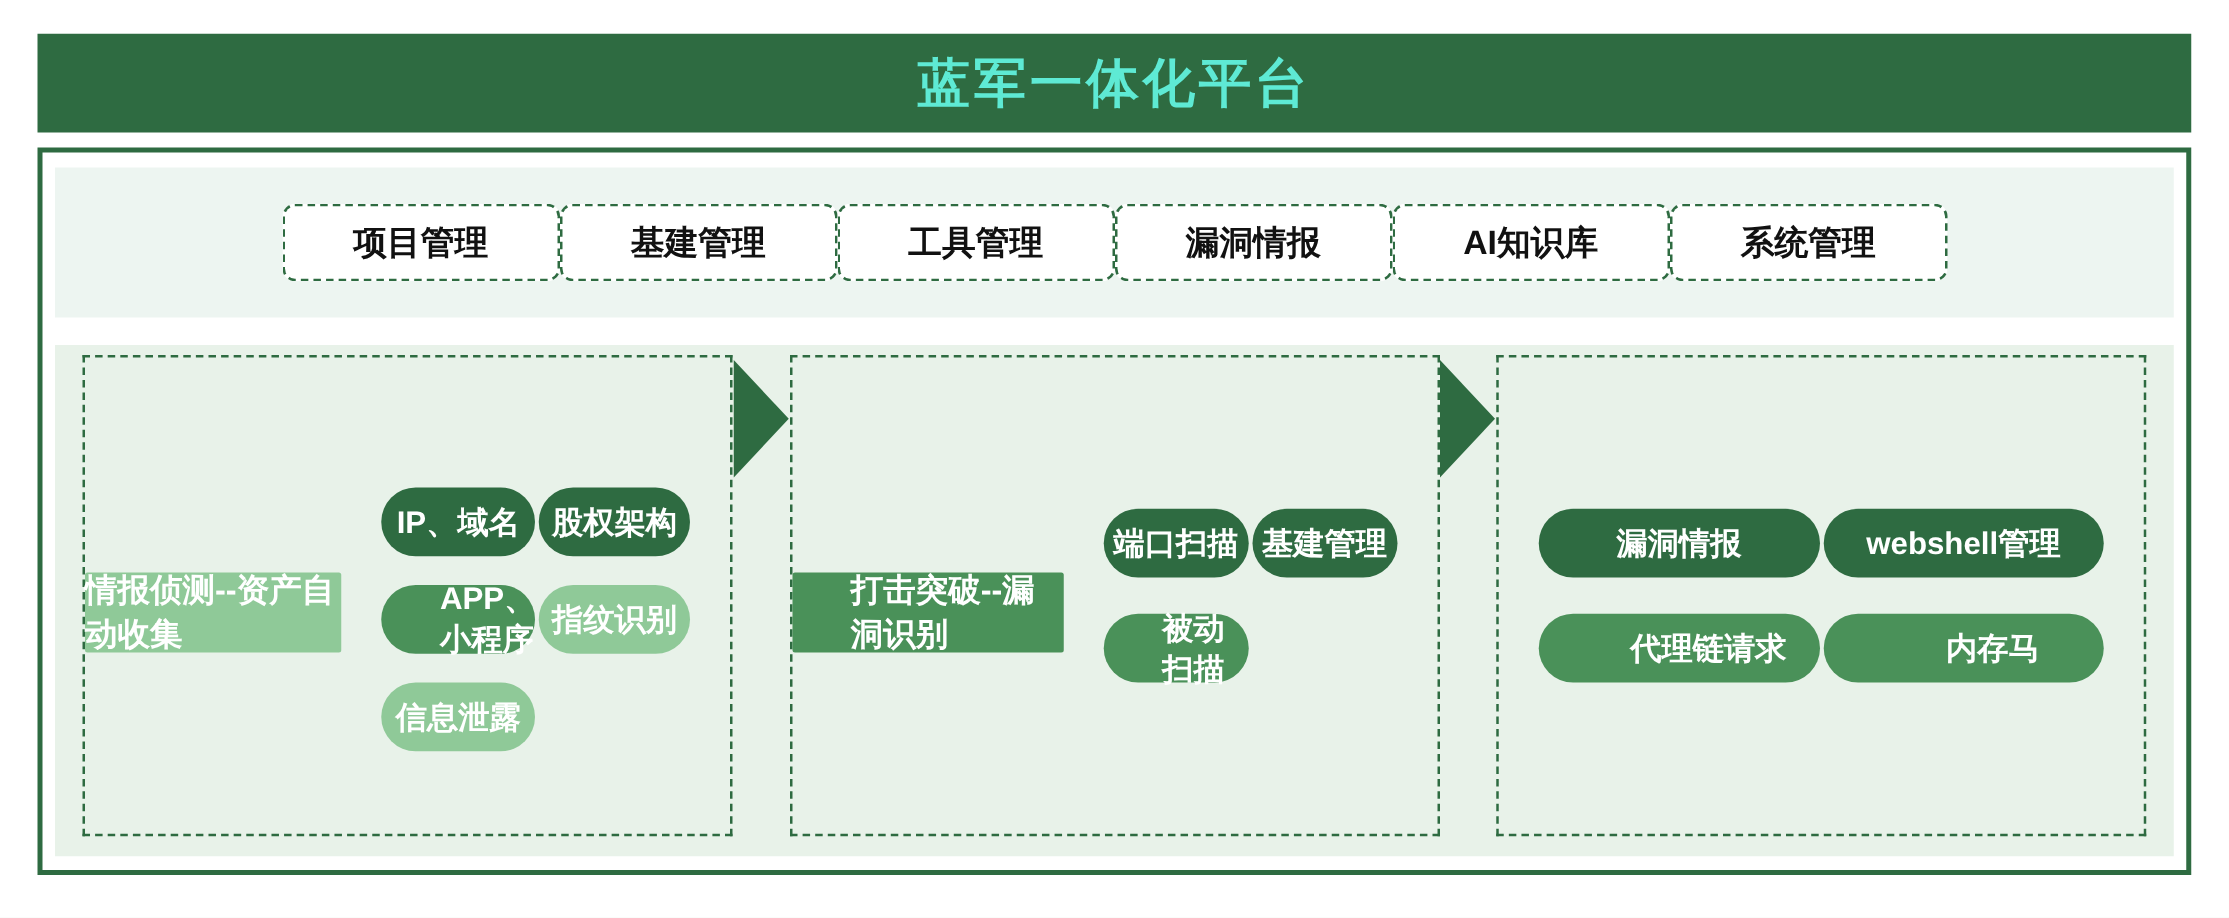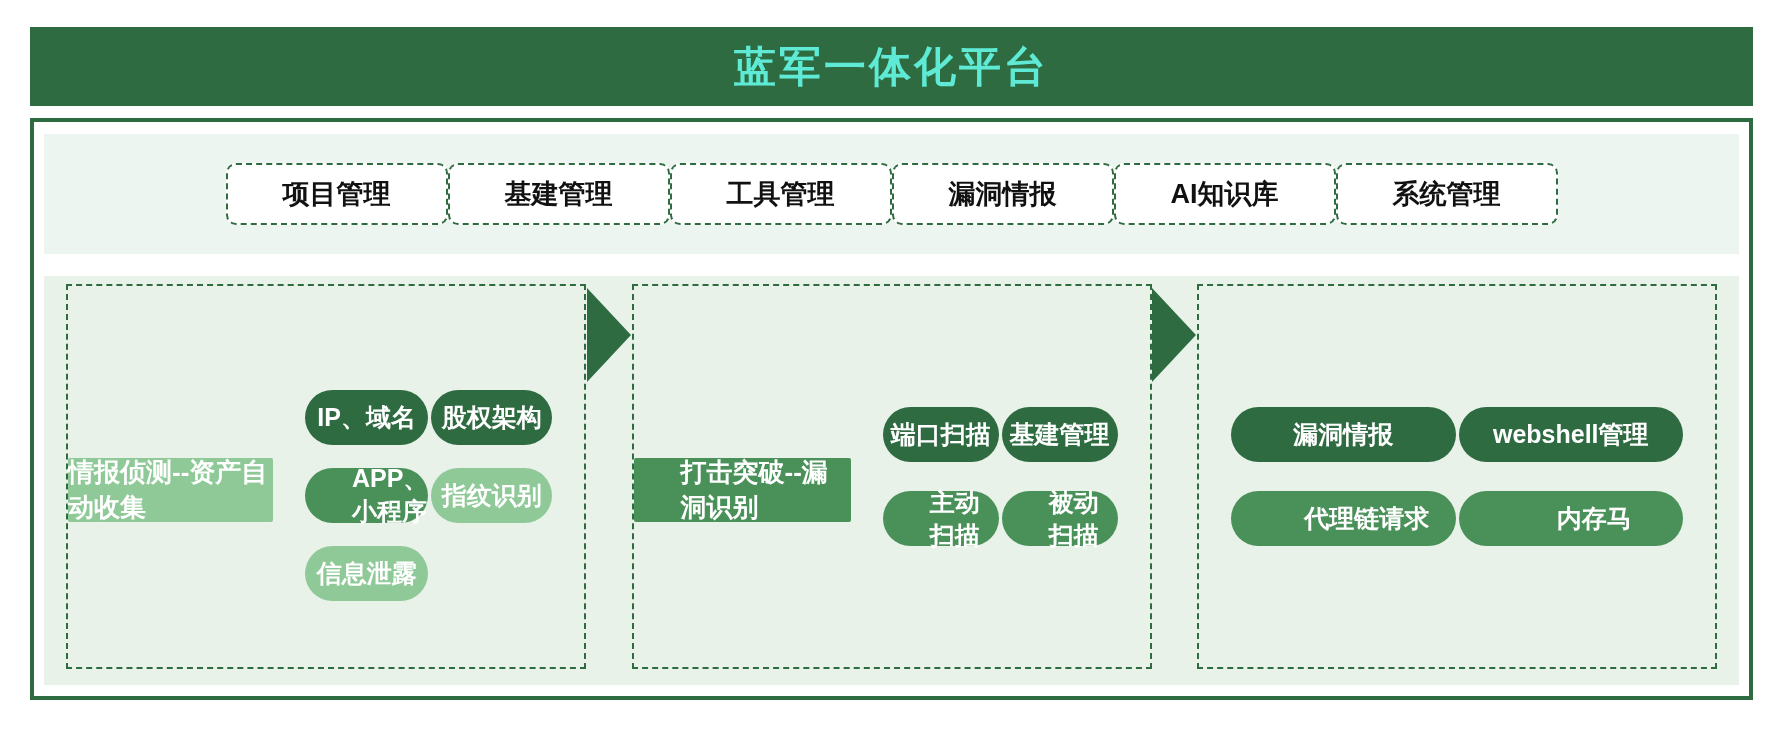--- a/index.html
+++ b/index.html
@@ -117,21 +117,20 @@
       </div>
     </div>
 
     <div class="flow-arrow"></div>
 
     <div class="panel">
       <div class="panel-header tone-medium">打击突破--漏洞识别</div>
       <div class="pill-grid rows-2">
         <div class="pill tone-dark">端口扫描</div>
         <div class="pill tone-dark">基建管理</div>
-        <div class="pill tone-medium">主动扫描</div>
         <div class="pill tone-medium">被动扫描</div>
       </div>
     </div>
 
     <div class="flow-arrow"></div>
 
     <div class="panel">
       <div class="pill-grid rows-2">
         <div class="pill tone-dark">漏洞情报</div>
         <div class="pill tone-dark">webshell管理</div>

